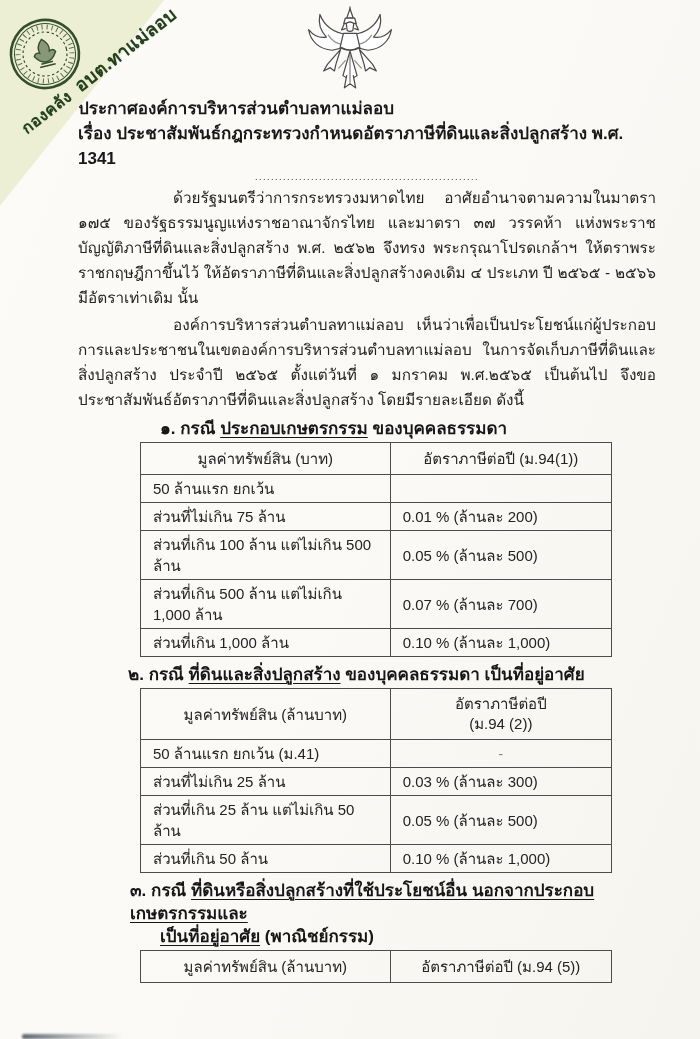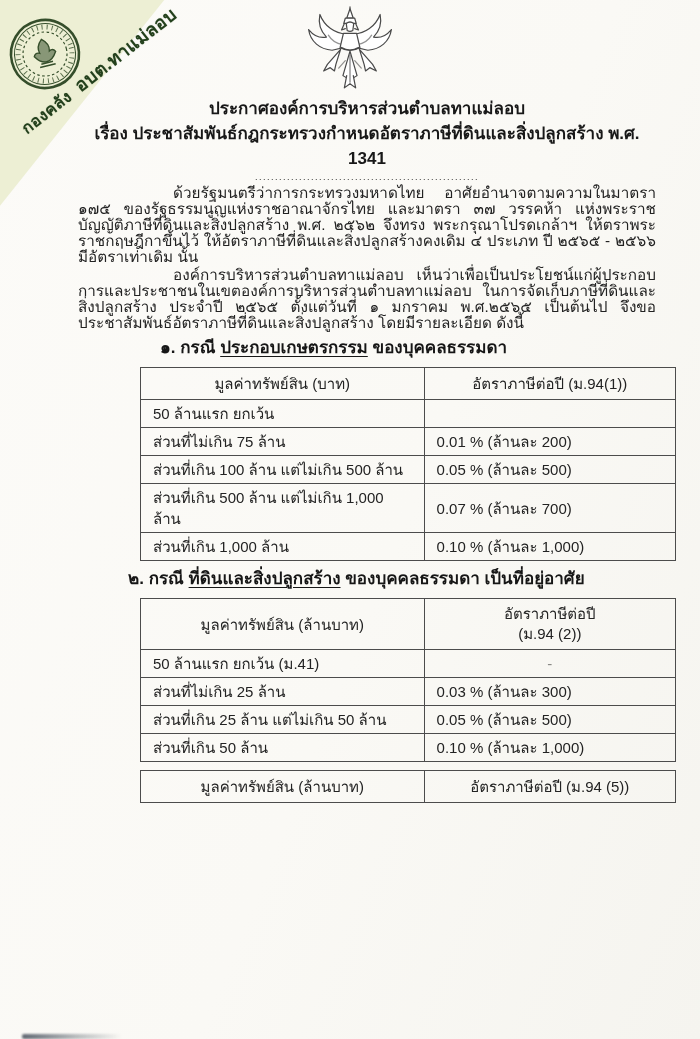--- a/index.html
+++ b/index.html
@@ -24,37 +24,37 @@
     transform:rotate(-38deg); transform-origin:0 0;
     white-space:nowrap; font-weight:bold; color:#23401c;
     font-size:16px; letter-spacing:.5px;
     text-shadow:0 0 1px rgba(35,64,28,.4);
   }
   .stamp-text .big { font-size:18px; margin-left:10px; }
   
   .garuda { position:absolute; top:6px; left:50%; transform:translateX(-50%); }
   
   .doc { position:absolute; left:78px; top:96px; width:578px; }
-  .title { text-align:center; font-weight:bold; font-size:17px; line-height:25px; color:#181818; }
+  .title { font-weight:bold; font-size:17px; line-height:25px; color:#181818; }
   .dots {
     text-align:center; font-size:9px; line-height:12px; letter-spacing:1.5px;
     color:#2a2a2a; white-space:nowrap; overflow:hidden;
   }
   .para {
     margin:2px 0 0 0; text-align:justify; text-indent:95px;
-    font-size:15.3px; line-height:16px; color:#222;
+    font-size:15.3px; line-height:25px; color:#222;
   }
   .sec { font-weight:bold; font-size:17px; line-height:23px; margin-top:3px; color:#161616; }
   .sec1 { margin-left:82px; margin-top:5px; }
   .sec2 { margin-left:50px; }
   .sec3 { margin-left:52px; }
   .sec3-line2 { margin-left:30px; }
   .u { text-decoration:underline; text-underline-offset:3px; text-decoration-thickness:1px; }
   .tb {
-    border-collapse:collapse; margin:8px 0 6px 62px; width:536px;
+    border-collapse:collapse; margin:2px 0 6px 62px; width:472px;
     font-size:15px; color:#232323; table-layout:fixed;
   }
   .tb th, .tb td { border:1px solid #4c4c4c; padding:3px 12px; font-weight:normal; line-height:21px; }
   .tb th { text-align:center; padding:5px 8px; }
   .tb col.c1 { width:53%; }
   .tb col.c2 { width:47%; }
   .th2 div { line-height:20px; }
   .dash-cell { text-align:center; color:#8a8a86; }
   
   .smudge {
@@ -191,20 +191,31 @@
             <td>ส่วนที่เกิน 25 ล้าน แต่ไม่เกิน 50 ล้าน</td>
             <td>0.05 % (ล้านละ 500)</td>
           </tr>
         <tr>
             <td>ส่วนที่เกิน 50 ล้าน</td>
             <td>0.10 % (ล้านละ 1,000)</td>
           </tr>
       </tbody>
     </table>
 
+    <div class="sec sec3">
+      <div>
+        <span>๓.</span>
+        <span>กรณี</span>
+        <span class="u">ที่ดินหรือสิ่งปลูกสร้างที่ใช้ประโยชน์อื่น นอกจากประกอบเกษตรกรรมและ</span>
+      </div>
+      <div class="sec3-line2">
+        <span class="u">เป็นที่อยู่อาศัย</span>
+        <span>(พาณิชย์กรรม)</span>
+      </div>
+    </div>
     <table class="tb">
       <colgroup>
           <col class="c1">
           <col class="c2">
         </colgroup>
       <thead>
         <tr>
           <th>มูลค่าทรัพย์สิน (ล้านบาท)</th>
           <th>อัตราภาษีต่อปี (ม.94 (5))</th>
         </tr>

